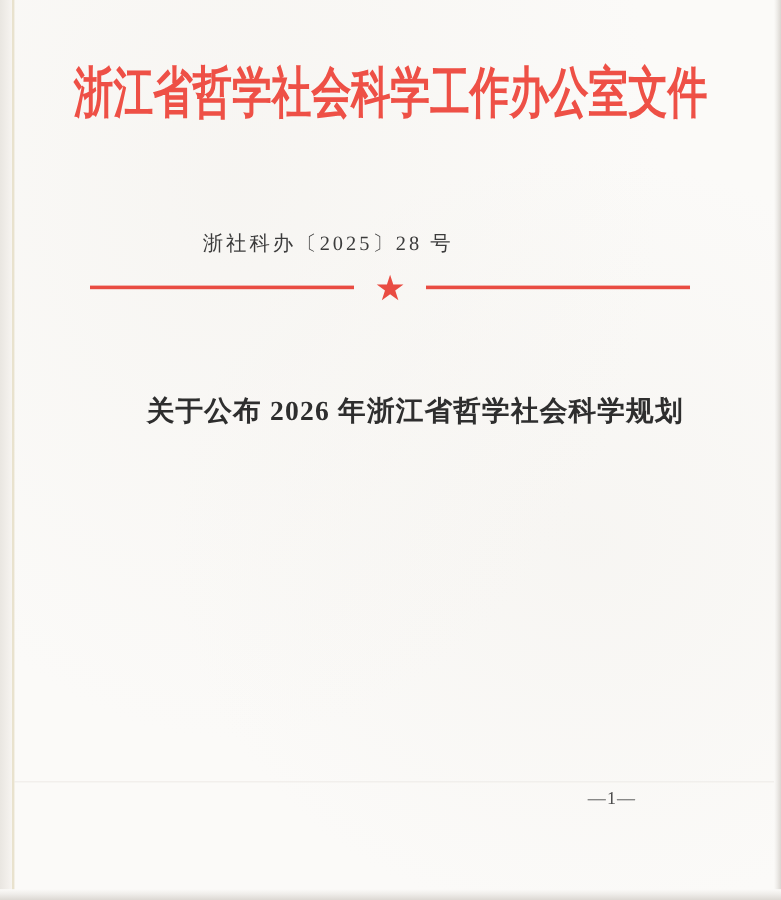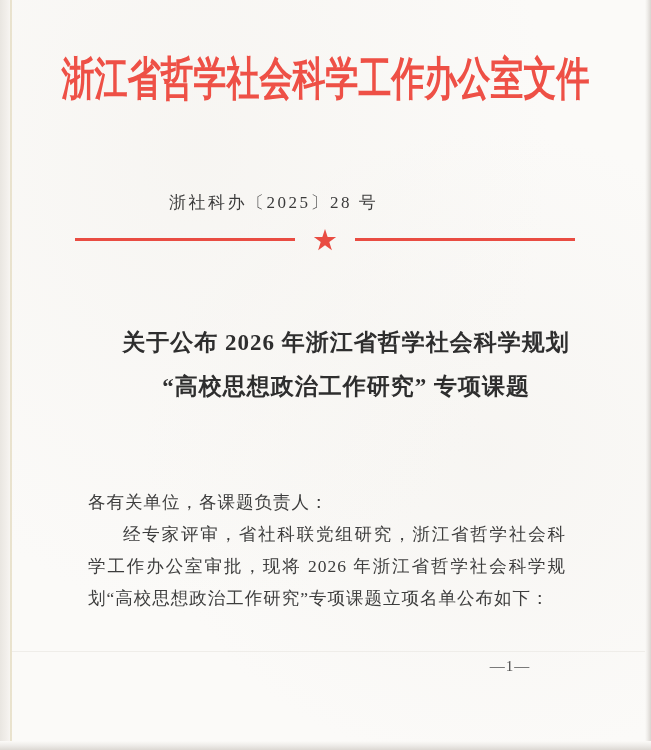--- a/index.html
+++ b/index.html
@@ -145,27 +145,22 @@
   <div class="doc-number">浙社科办〔2025〕28 号</div>
 
   <div class="divider">
     <span class="seg"></span>
     <span class="star">★</span>
     <span class="seg"></span>
   </div>
 
   <div class="notice-title">
     <div class="t-line">关于公布 2026 年浙江省哲学社会科学规划</div>
-    <div class="t-line">“高校思想政治工作研究” 专项课题</div>
   </div>
 
-  <div class="body-block">
-    <p>各有关单位，各课题负责人：</p>
-    <p class="indent">经专家评审，省社科联党组研究，浙江省哲学社会科学工作办公室审批，现将 2026 年浙江省哲学社会科学规划“高校思想政治工作研究”专项课题立项名单公布如下：</p>
-  </div>
 
   <div class="page-number">—1—</div>
 
   <div class="scan-line"></div>
   <div class="edge-left"></div>
   <div class="edge-left-line"></div>
   <div class="edge-right"></div>
   <div class="edge-bottom"></div>
 
 </div>

